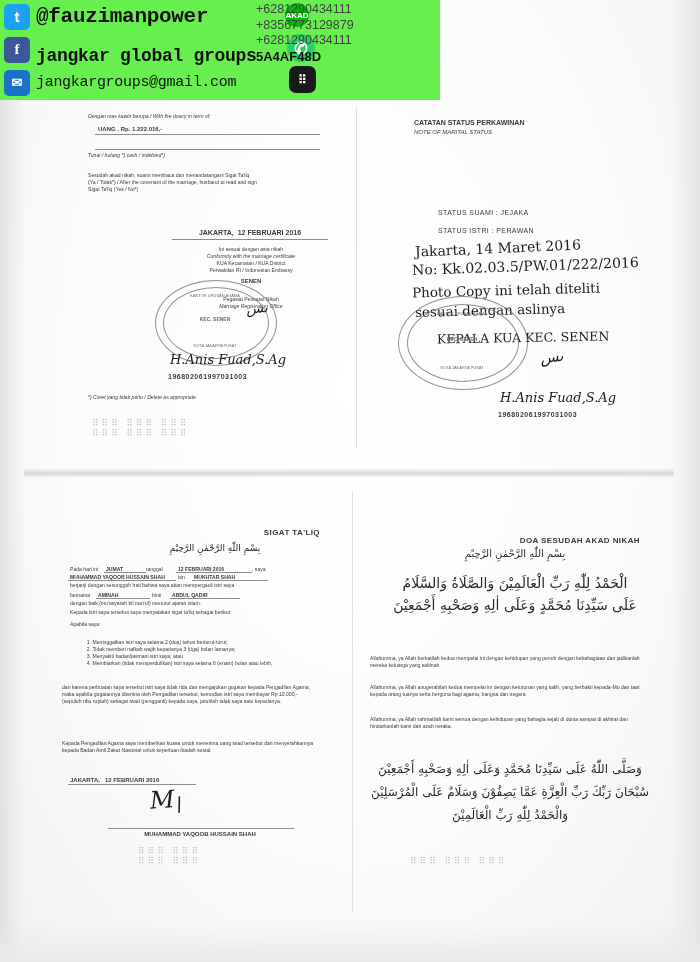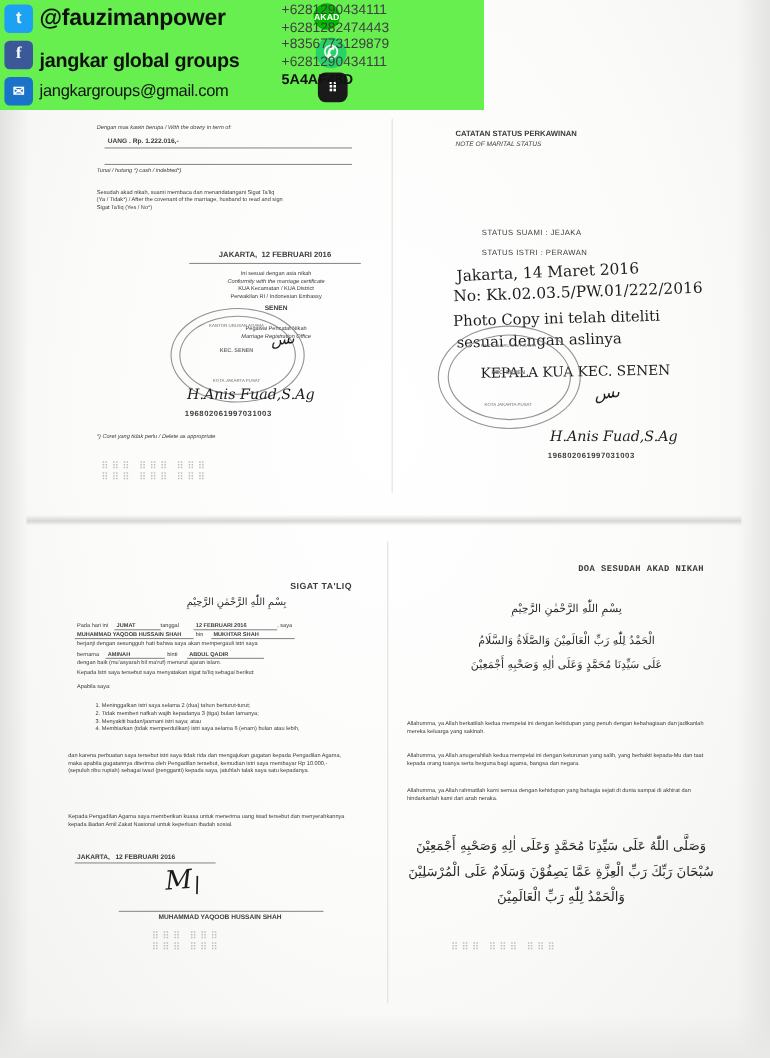--- a/index.html
+++ b/index.html
@@ -74,20 +74,21 @@
   }
   .badge.tw { background: #1da1f2; }
   .badge.fb { background: #3b5998; font-family: "Liberation Serif", serif; }
   .badge.mail { background: #1a73c8; font-size: 13px; }
   .handle {
     font-size: 21px;
     font-weight: bold;
     color: #111;
     letter-spacing: -0.3px;
     white-space: nowrap;
+    font-family: Liberation Mono, monospace;
   }
   .handle.small { font-size: 18px; margin-top: 12px; }
   .handle.mailtxt { font-size: 15px; font-weight: normal; color: #111; }
 
   .banner-right {
     position: absolute;
     right: 4px; top: 2px;
     width: 180px;
     text-align: left;
   }
@@ -307,24 +308,24 @@
 <div class="line-rule" style="left:68px; top:784px; width:128px;"></div>
 
 <div class="sig" style="left:150px; top:786px; font-size:24px; transform:rotate(-4deg);">M</div>
 <div class="sig" style="left:176px; top:792px; font-size:20px; transform:rotate(8deg);">\</div>
 
 <div class="t sz6 b c" style="left:100px; top:830px; width:200px;">MUHAMMAD YAQOOB HUSSAIN SHAH</div>
 <div class="line-rule" style="left:108px; top:828px; width:186px;"></div>
 
 <div class="braille" style="left:138px; top:846px;">⠿⠿⠿ ⠿⠿⠿<br>⠿⠿⠿ ⠿⠿⠿</div>
 
-<div class="t sz8 b c" style="left:390px; top:513px; width:250px;font-family:Liberation Mono, monospace;">DOA SESUDAH AKAD NIKAH</div>
+<div class="t sz8 b c" style="left:390px; top:536px; width:250px;">DOA SESUDAH AKAD NIKAH</div>
 <div class="arabic" style="left:440px; top:548px; width:150px; font-size:10px;">بِسْمِ اللّٰهِ الرَّحْمٰنِ الرَّحِيْمِ</div>
 
-<div class="arabic" style="left:372px; top:572px; width:286px; font-size:10px; line-height:22px;">الْحَمْدُ لِلّٰهِ رَبِّ الْعَالَمِيْنَ وَالصَّلَاةُ وَالسَّلَامُ
+<div class="arabic" style="left:372px; top:572px; width:286px; font-size:14px; line-height:22px;">الْحَمْدُ لِلّٰهِ رَبِّ الْعَالَمِيْنَ وَالصَّلَاةُ وَالسَّلَامُ
 عَلَى سَيِّدِنَا مُحَمَّدٍ وَعَلَى اٰلِهِ وَصَحْبِهِ أَجْمَعِيْنَ</div>
 
 <div class="t" style="left:370px; top:655px; width:280px;">Allahumma, ya Allah berkatilah kedua mempelai ini dengan kehidupan yang penuh dengan kebahagiaan dan jadikanlah mereka keluarga yang sakinah.</div>
 <div class="t" style="left:370px; top:684px; width:280px;">Allahumma, ya Allah anugerahilah kedua mempelai ini dengan keturunan yang salih, yang berbakti kepada-Mu dan taat kepada orang tuanya serta berguna bagi agama, bangsa dan negara.</div>
 <div class="t" style="left:370px; top:716px; width:280px;">Allahumma, ya Allah rahmatilah kami semua dengan kehidupan yang bahagia sejati di dunia sampai di akhirat dan hindarkanlah kami dari azab neraka.</div>
 
 <div class="arabic" style="left:364px; top:758px; width:292px; font-size:12px; line-height:23px;">وَصَلَّى اللّٰهُ عَلَى سَيِّدِنَا مُحَمَّدٍ وَعَلَى اٰلِهِ وَصَحْبِهِ أَجْمَعِيْنَ
 سُبْحَانَ رَبِّكَ رَبِّ الْعِزَّةِ عَمَّا يَصِفُوْنَ وَسَلَامٌ عَلَى الْمُرْسَلِيْنَ
 وَالْحَمْدُ لِلّٰهِ رَبِّ الْعَالَمِيْنَ</div>
 
@@ -343,18 +344,17 @@
     <div class="badge mail">✉</div>
     <div class="handle mailtxt">jangkargroups@gmail.com</div>
   </div>
 
   <div class="chip line">AKAD</div>
   <div class="chip wa">✆</div>
   <div class="chip bbm">⠿</div>
 
   <div class="banner-right">
     <div class="phone">+6281290434111</div>
-    <div class="phone">+6281282474443</div>
     <div class="phone">+8356773129879</div>
     <div class="phone">+6281290434111</div>
     <div class="pin">5A4AF48D</div>
   </div>
 </div>
 
 </body></html>

